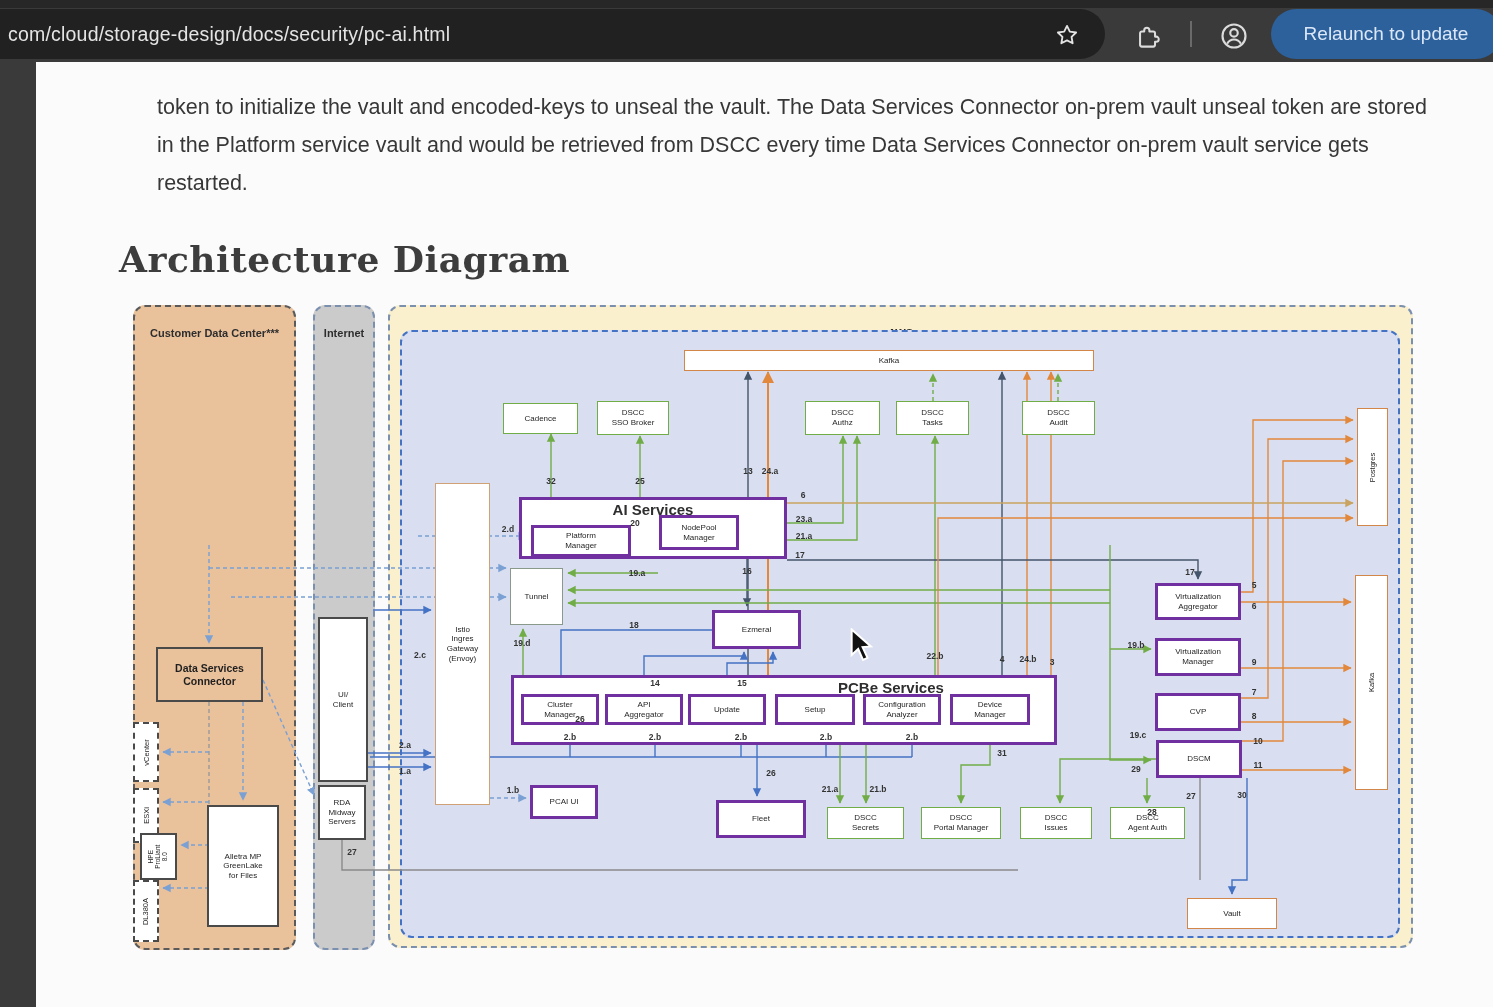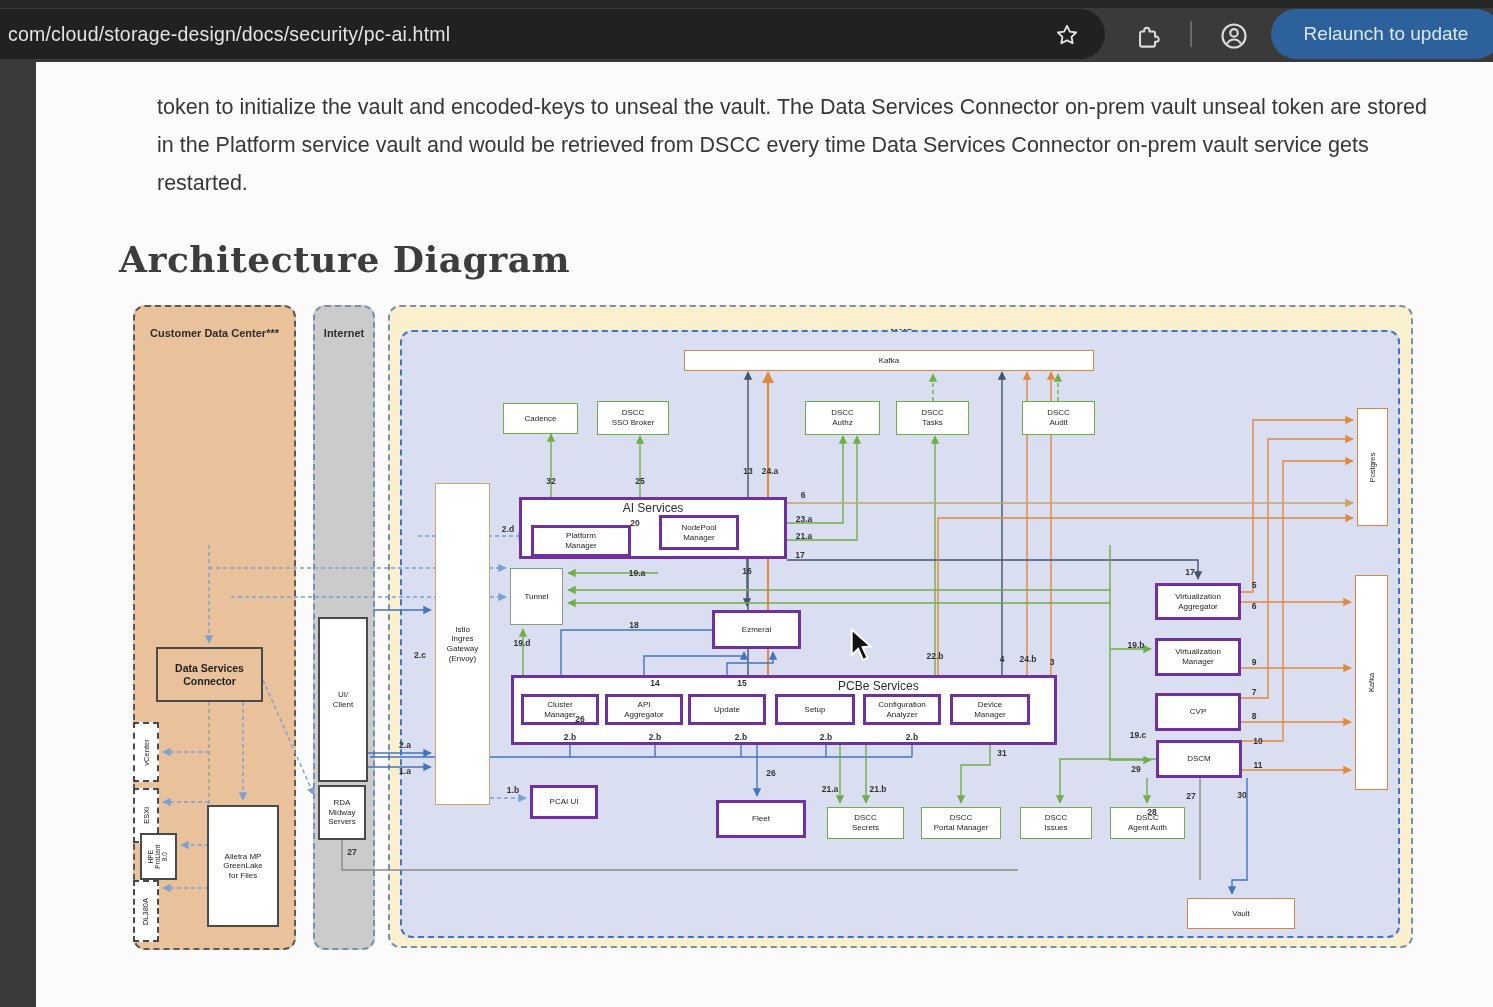--- a/index.html
+++ b/index.html
@@ -22,21 +22,21 @@
   #heading{position:absolute;left:83px;top:152px;font-family:"DejaVu Serif","Liberation Serif",serif;font-size:36px;font-weight:700;color:#3d3d3d;letter-spacing:.5px;}
   
   #diagram{position:absolute;left:118px;top:295px;width:1300px;height:668px;}
   .grp{position:absolute;border-radius:12px;z-index:1;box-sizing:border-box;}
   .grp-label{font-weight:700;font-size:11px;color:#2e2e2e;text-align:center;margin-top:20px;}
   #edges{position:absolute;left:0;top:0;z-index:2;}
   .node{position:absolute;background:#fff;display:flex;align-items:center;justify-content:center;font-size:8px;line-height:1.2;text-align:center;color:#1f1f1f;white-space:pre-line;z-index:3;box-sizing:border-box;}
   .node.green{border:1.5px solid #70ad47;}
   .node.purple{border:3px solid #7030a0;}
   .node.pcont{border:3px solid #7030a0;}
-  .node.pcont .clabel{position:absolute;top:1px;left:0;right:0;font-weight:400;font-size:12px;color:#2e2e2e;}
+  .node.pcont .clabel{position:absolute;top:1px;left:0;right:0;font-weight:700;font-size:15px;color:#2e2e2e;}
   .node.orange{border:1.5px solid #d28648;}
   .node.dark{border:2px solid #4a4a4a;}
   .node.thin{border:1.3px solid #8a9a8a;}
   .node.dashedb{border:2px dashed #4a4a4a;}
   .node.tanb{border:1.5px solid #cfa175;}
   .node.dscb{border:2px solid #4a4a4a;background:#e9c19b;font-weight:700;font-size:10.5px;}
   .node.vert .lbl{transform:rotate(-90deg);white-space:nowrap;font-size:7.5px;}
   .node.vsmall .lbl{transform:rotate(-90deg);white-space:pre-line;font-size:6.5px;line-height:1.1;}
   .elab{position:absolute;transform:translate(-50%,-50%);font-size:8.5px;font-weight:700;color:#333;z-index:4;white-space:nowrap;}
   #cursor{position:absolute;z-index:6;}
@@ -226,21 +226,21 @@
       <div class="node green" style="left: 992px; top: 512px; width: 75px; height: 32px;"><span class="lbl">DSCC
 Agent Auth</span></div>
       <div class="node purple" style="left: 1037px; top: 288px; width: 86px; height: 37px;"><span class="lbl">Virtualization
 Aggregator</span></div>
       <div class="node purple" style="left: 1037px; top: 343px; width: 86px; height: 38px;"><span class="lbl">Virtualization
 Manager</span></div>
       <div class="node purple" style="left: 1037px; top: 398px; width: 86px; height: 38px;"><span class="lbl">CVP</span></div>
       <div class="node purple" style="left: 1038px; top: 445px; width: 86px; height: 38px;"><span class="lbl">DSCM</span></div>
       <div class="node orange vert" style="left: 1239px; top: 113px; width: 31px; height: 118px;"><span class="lbl">Postgres</span></div>
       <div class="node orange vert" style="left: 1237px; top: 280px; width: 33px; height: 215px;"><span class="lbl">Kafka</span></div>
-      <div class="node orange" style="left: 1069px; top: 603px; width: 108px; height: 31px;"><span class="lbl">Vault</span></div>
+      <div class="node orange" style="left: 1069px; top: 603px; width: 90px; height: 31px;"><span class="lbl">Vault</span></div>
       <div class="node dscb" style="left: 38px; top: 352px; width: 107px; height: 55px;"><span class="lbl">Data Services
 Connector</span></div>
       <div class="node dark" style="left: 200px; top: 322px; width: 50px; height: 165px;"><span class="lbl">UI/
 Client</span></div>
       <div class="node dark" style="left: 200px; top: 490px; width: 48px; height: 55px;"><span class="lbl">RDA
 Midway
 Servers</span></div>
       <div class="node dashedb vert" style="left: 15px; top: 427px; width: 26px; height: 60px;"><span class="lbl">vCenter</span></div>
       <div class="node dashedb vert" style="left: 15px; top: 493px; width: 26px; height: 55px;"><span class="lbl">ESXi</span></div>
       <div class="node dark vsmall vert" style="left: 22px; top: 538px; width: 37px; height: 47px;"><span class="lbl">HPE

